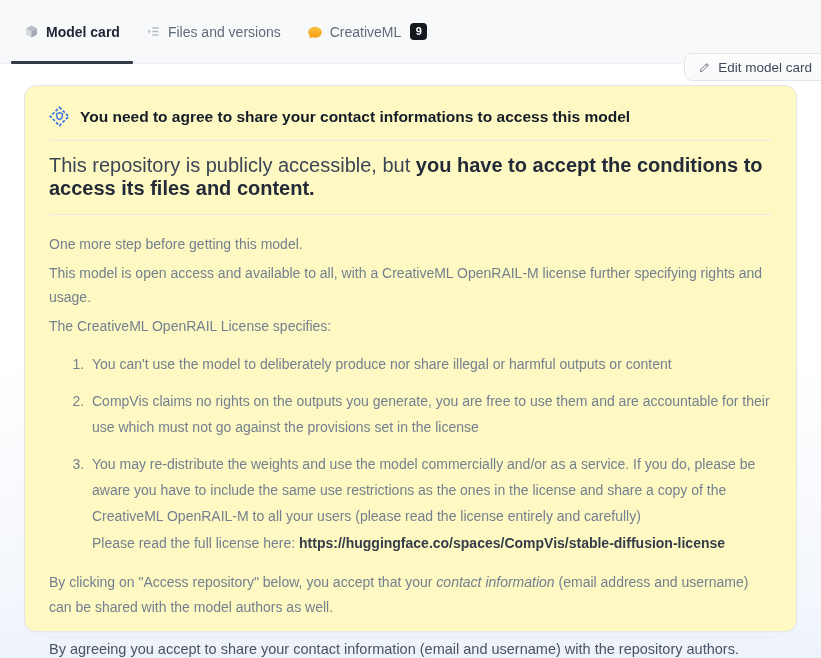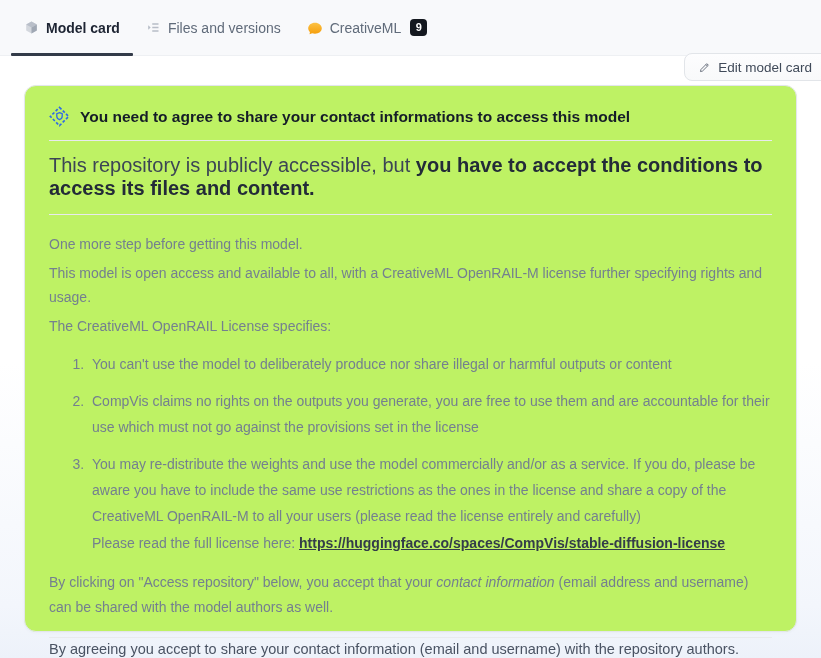--- a/index.html
+++ b/index.html
@@ -5,21 +5,21 @@
   * { margin:0; padding:0; box-sizing:border-box; }
   html,body { width:821px; height:658px; overflow:hidden; }
   body {
     font-family:"Liberation Sans", sans-serif;
     background:linear-gradient(180deg,#ffffff 55%,#f3f6fc 92%,#edf2fa 100%);
     color:#374151;
     position:relative;
   }
   
   .tabbar {
-    height:56px; background:#f8f9fb; border-bottom:1px solid #eef0f3;
+    height:64px; background:#f8f9fb; border-bottom:1px solid #eef0f3;
     display:flex; align-items:stretch; padding-left:11px; position:relative;
   }
   .tab {
     display:flex; align-items:center; gap:7px; padding:0 13px;
     font-size:14px; color:#606b7a; position:relative; cursor:pointer; white-space:nowrap;
   }
   .tab.active { color:#1e2533; font-weight:700; }
   .tab.active::after {
     content:""; position:absolute; left:0; right:0; bottom:-1px; height:3px;
     background:#333b49; border-radius:1px;
@@ -33,39 +33,39 @@
   .edit-btn {
     position:absolute; top:53px; right:-8px; height:28px;
     display:flex; align-items:center; gap:7px; padding:0 16px 0 13px;
     border:1px solid #e2e5e9; border-radius:8px;
     background:linear-gradient(#fdfdfe,#f8f9fa);
     font-size:13.5px; color:#404a59; cursor:pointer;
   }
   
   .card {
     position:absolute; left:24px; right:24px; top:85px; bottom:26px;
-    background:#bef264; border:1px solid #e3e6eb; border-radius:12px;
+    background:#fef9c3; border:1px solid #e3e6eb; border-radius:12px;
     padding:20px 24px 18px; box-shadow:0 1px 3px rgba(40,60,110,0.03);
   }
   .gate-header {
     display:flex; align-items:center; gap:10px;
     padding-bottom:13px; border-bottom:1px solid #e8eaee;
   }
   .gate-title { font-size:15.5px; font-weight:700; color:#151c28; }
   .intro {
     padding:13px 0 14px; border-bottom:1px solid #e8eaee;
     font-size:20px; color:#3c4555;
   }
   .intro b { color:#232b38; font-weight:700; }
   .graybody { padding-top:17px; font-size:14px; color:#74808f; }
   .graybody p { margin-bottom:5px; line-height:1.72; }
   .license-list { margin:13px 0 0 0; padding-left:39px; color:#74808f; }
   .license-list li { margin-bottom:11px; line-height:1.86; padding-left:4px; }
   .license-link-line { line-height:1.86; }
-  .license-link { color:#333c49; font-weight:700; text-decoration:underline; cursor:pointer; }
+  .license-link { color:#333c49; font-weight:700; cursor:pointer; }
   .clicking { margin-top:14px; line-height:1.8; color:#74808f; padding-bottom:17px; border-bottom:1px solid #e8eaee; font-size:14px; }
   .clicking i { font-style:italic; }
   .agree-note { margin-top:3px; font-size:14.5px; color:#4a5363; }
   .checkbox-row { margin-top:15px; display:flex; align-items:center; gap:12px; }
   .checkbox {
     width:17px; height:17px; border-radius:4px; background:#e9ebef;
     border:1px solid #e1e4e9; cursor:pointer; flex:none;
   }
   .checkbox-label { font-size:14.5px; font-weight:700; color:#1b2330; cursor:pointer; }
 </style>

